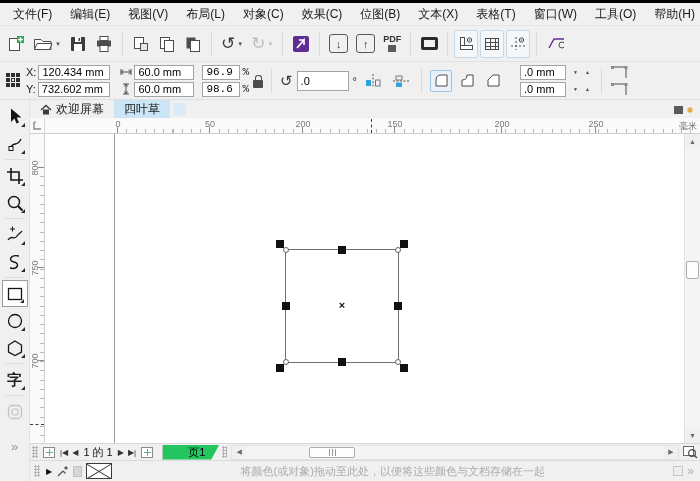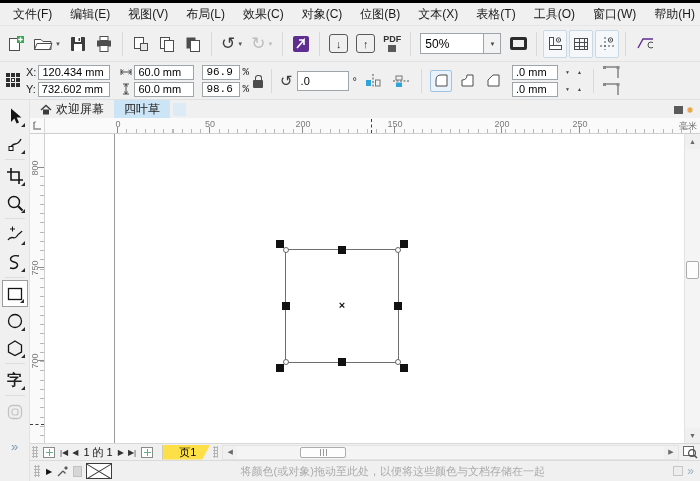--- a/index.html
+++ b/index.html
@@ -134,21 +134,21 @@
   
   .pagenav{ height:17px; display:flex; align-items:center; background:#f0f0f0;
             border-top:1px solid #d8d8d8; font-size:11px; }
   .grip{ width:6px; height:12px; margin:0 2px;
          background-image:radial-gradient(#b5b5b5 1px, transparent 1.2px); background-size:3px 3px; }
   .pn-btn{ padding:0 2px; color:#333; font-size:8px; display:flex; align-items:center; }
   .pn-info{ font-size:11px; color:#111; padding:0 3px; white-space:nowrap; }
   .addpage{ width:12px; height:11px; border:1px solid #8a8a8a; position:relative; margin:0 3px; background:#fff; }
   .addpage:before{ content:""; position:absolute; left:2px; top:4px; width:7px; height:1px; background:#6a8; }
   .addpage:after{ content:""; position:absolute; left:5px; top:1px; width:1px; height:7px; background:#6a8; }
-  .page-tab{ height:15px; background:#fde047; padding:0 14px 0 16px; margin-left:6px; font-size:11px;
+  .page-tab{ height:15px; background:#22c55e; padding:0 14px 0 25px; margin-left:6px; font-size:11px;
              display:flex; align-items:center; clip-path:polygon(0 0,100% 0,calc(100% - 8px) 100%,0 100%);
              border-left:1px solid #c9c9c9; }
   .pn-splitter{ width:5px; height:12px; margin:0 3px;
          background-image:radial-gradient(#b5b5b5 1px, transparent 1.2px); background-size:3px 3px; }
   .hscroll{ flex:1; display:flex; align-items:stretch; height:15px; background:#f4f4f4;
             border:1px solid #e3e3e3; margin:0 1px; }
   .htrack{ flex:1; position:relative; }
   .hthumb{ position:absolute; left:63px; top:1px; bottom:1px; width:46px; background:#fdfdfd;
            border:1px solid #ababab; border-radius:2px; display:flex; align-items:center; justify-content:center; gap:2px; }
   .hthumb i{ width:1px; height:7px; background:#9a9a9a; }
@@ -170,27 +170,27 @@
 <body>
 
 <div class="window">
 
   <div class="menubar">
 
   <span class="menu-item">文件(F)</span>
       <span class="menu-item">编辑(E)</span>
       <span class="menu-item">视图(V)</span>
       <span class="menu-item">布局(L)</span>
+      <span class="menu-item">对象(C)</span>
       <span class="menu-item">效果(C)</span>
-      <span class="menu-item">对象(C)</span>
       <span class="menu-item">位图(B)</span>
       <span class="menu-item">文本(X)</span>
       <span class="menu-item">表格(T)</span>
+      <span class="menu-item">窗口(W)</span>
       <span class="menu-item">工具(O)</span>
-      <span class="menu-item">窗口(W)</span>
       <span class="menu-item">帮助(H)</span>
     </div>
 
   <div class="toolbar">
     <div class="tbtn">
       <svg width="18" height="18">
           <rect x="2.5" y="3.5" width="10" height="12" fill="#fff" stroke="#4d4d4d"></rect>
           <rect x="10" y="1" width="7" height="7" fill="#3aa655"></rect>
           <rect x="12.8" y="2.2" width="1.4" height="4.6" fill="#fff"></rect>
           <rect x="11.2" y="3.8" width="4.6" height="1.4" fill="#fff"></rect>
@@ -264,24 +264,20 @@
           <span>↑</span>
         </span>
     </div>
     <div class="tbtn">
       <span class="pdf-box">
         <span class="pdf-label">PDF</span>
         <span class="pdf-chip"></span>
       </span>
     </div>
     <div class="tsep"></div>
-    <div class="zoom-combo">
-      <input class="zoom-input" readonly="" value="50%" style="">
-      <span class="zoom-dd">▼</span>
-    </div>
     <div class="tbtn">
       <span class="fullscreen-icon"></span>
     </div>
     <div class="tsep"></div>
     <div class="tbtn toggle">
       <svg width="16" height="15">
           <rect x="2.5" y="1.5" width="4" height="12" fill="#fff" stroke="#4d4d4d"></rect>
           <rect x="2.5" y="9.5" width="12" height="4" fill="#fff" stroke="#4d4d4d"></rect>
           <circle cx="11.5" cy="4" r="2.2" fill="none" stroke="#4d4d4d"></circle>
           <circle cx="11.5" cy="4" r="0.8" fill="#4d4d4d"></circle>
@@ -383,21 +379,21 @@
     <div class="corner-btn">
       <svg width="15" height="15">
           <path d="M13,13 H2 V7 Q7,7 7,2 H13 Z" fill="#fff" stroke="#4d4d4d"></path>
         </svg>
     </div>
     <div class="corner-btn">
       <svg width="15" height="15">
           <path d="M13,13 H2 V7 L7,2 H13 Z" fill="#fff" stroke="#4d4d4d"></path>
         </svg>
     </div>
-    <div class="pcol" style="margin-left:4px;">
+    <div class="pcol" style="margin-left:12px;">
       <div class="prow">
         <input class="pinput w46" readonly="" value=".0 mm" style="">
         <span class="spinpair">
             <span>▼</span>
             <span>▲</span>
           </span>
       </div>
       <div class="prow">
         <input class="pinput w46" readonly="" value=".0 mm" style="">
         <span class="spinpair">
@@ -538,21 +534,21 @@
             </div>
 
             <div class="htick" style="left: 349px;">
               <span class="htlabel">150</span>
             </div>
 
             <div class="htick" style="left: 456px;">
               <span class="htlabel">200</span>
             </div>
 
-            <div class="htick" style="left: 534px; text-decoration: underline;">
+            <div class="htick" style="left: 550px; text-decoration: underline;">
               <span class="htlabel">250</span>
             </div>
           </div>
       </div>
 
       <div class="canvas-row">
         <div class="vruler">
 
           <div class="vcursor"></div>
 

